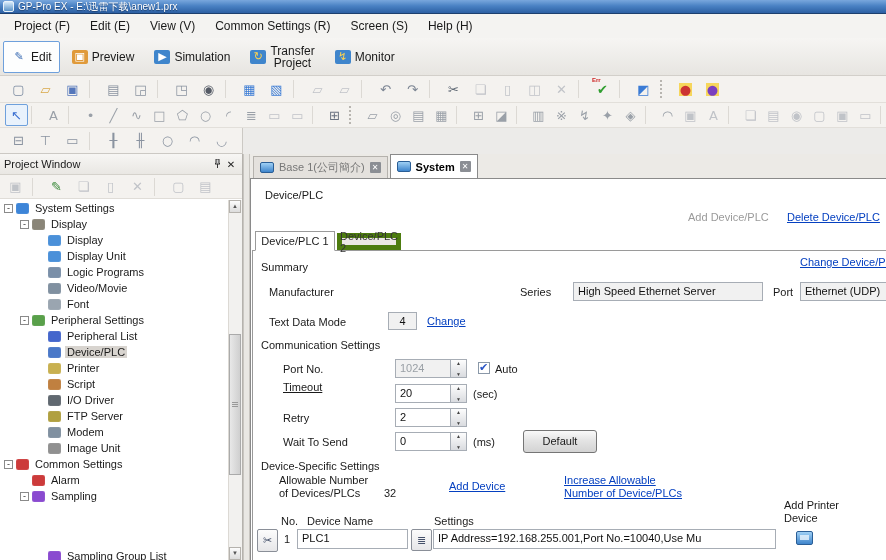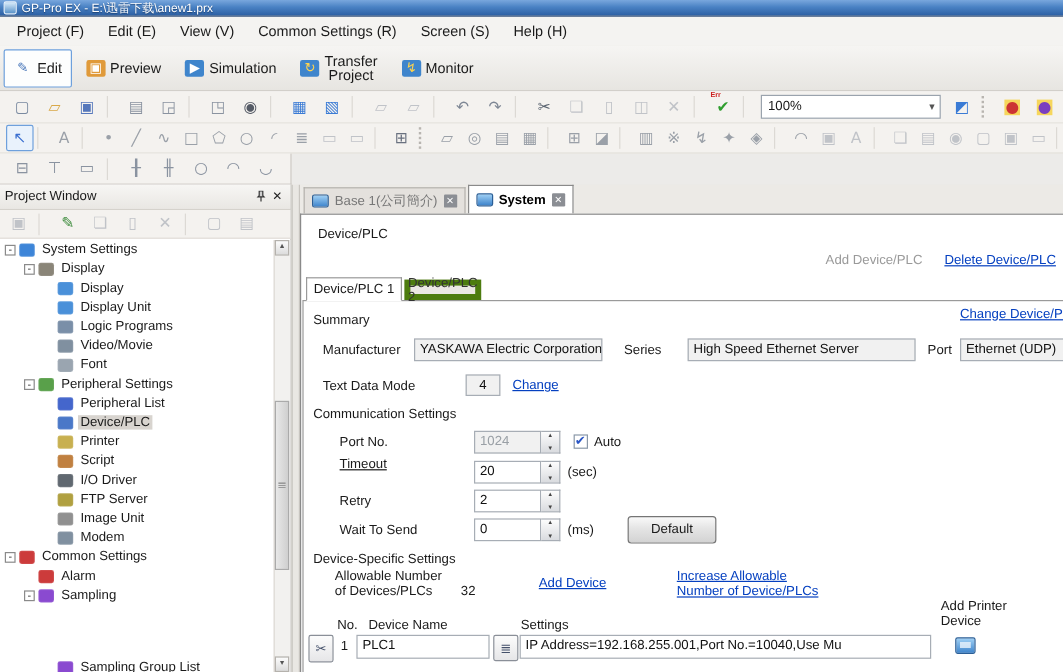--- a/index.html
+++ b/index.html
@@ -185,23 +185,20 @@
           <span class="g">▯</span>
         </span><span class="tbi dis">
           <span class="g">◫</span>
         </span><span class="tbi dis">
           <span class="g">✕</span>
         </span><span class="tsep"></span><span class="tbi">
           <span class="g" style="color: rgb(47, 158, 47);">✔</span>
           <span class="tag">Err</span>
         </span></span>
     <span class="tsep"></span>
-    <span class="combo">
-      <span>100%</span>
-    </span>
     <span style="display:contents"><span class="tbi">
           <span class="g" style="color: rgb(58, 123, 213);">◩</span>
         </span><span class="tsep dots"></span><span class="tbi">
           <span class="g" style="color: rgb(204, 51, 51); background: rgb(246, 214, 92);">●</span>
         </span><span class="tbi">
           <span class="g" style="color: rgb(122, 63, 192); background: rgb(246, 214, 92);">●</span>
         </span></span>
   </div>
 
   <div class="tbar tb2">
@@ -391,27 +388,27 @@
           <span class="ticon" style="background: rgb(96, 104, 112);"></span>
           <span class="tlbl">I/O Driver</span>
         </div>
         <div class="trow" style="padding-left: 36px;">
           <span class="texp none"></span>
           <span class="ticon" style="background: rgb(176, 160, 64);"></span>
           <span class="tlbl">FTP Server</span>
         </div>
         <div class="trow" style="padding-left: 36px;">
           <span class="texp none"></span>
+          <span class="ticon" style="background: rgb(128, 144, 160);"></span>
+          <span class="tlbl">Modem</span>
+        </div>
+        <div class="trow" style="padding-left: 36px;">
+          <span class="texp none"></span>
           <span class="ticon" style="background: rgb(144, 144, 144);"></span>
           <span class="tlbl">Image Unit</span>
-        </div>
-        <div class="trow" style="padding-left: 36px;">
-          <span class="texp none"></span>
-          <span class="ticon" style="background: rgb(128, 144, 160);"></span>
-          <span class="tlbl">Modem</span>
         </div>
         <div class="trow" style="padding-left: 4px;">
           <span class="texp">-</span>
           <span class="ticon" style="background: rgb(204, 59, 59);"></span>
           <span class="tlbl">Common Settings</span>
         </div>
         <div class="trow" style="padding-left: 20px;">
           <span class="texp none"></span>
           <span class="ticon" style="background: rgb(204, 59, 59);"></span>
           <span class="tlbl">Alarm</span>
@@ -464,21 +461,20 @@
     </div>
     <div class="subtab inact" style="left:86px;width:64px;">
       <span>Device/PLC 2</span>
     </div>
     <div class="ipanel"></div>
 
     <span class="lbl z2" style="left:10px;top:82px;">Summary</span>
     <span class="link z2" style="left:549px;top:77px;">Change Device/PLC</span>
 
     <span class="lbl z2" style="left:18px;top:107px;">Manufacturer</span>
-    <span class="tbox" style="left:94px;top:103px;width:157px;height:19px;">YASKAWA Electric Corporation</span>
     <span class="lbl z2" style="left:269px;top:107px;">Series</span>
     <span class="tbox" style="left:322px;top:103px;width:190px;height:19px;">High Speed Ethernet Server</span>
     <span class="lbl z2" style="left:522px;top:107px;">Port</span>
     <span class="tbox" style="left:549px;top:103px;width:96px;height:19px;">Ethernet (UDP)</span>
 
     <span class="lbl z2" style="left:18px;top:137px;">Text Data Mode</span>
     <span class="tbox" style="left:137px;top:133px;width:29px;height:18px;text-align:center;">4</span>
     <span class="link z2" style="left:176px;top:136px;">Change</span>
 
     <span class="lbl z2" style="left:10px;top:160px;">Communication Settings</span>

